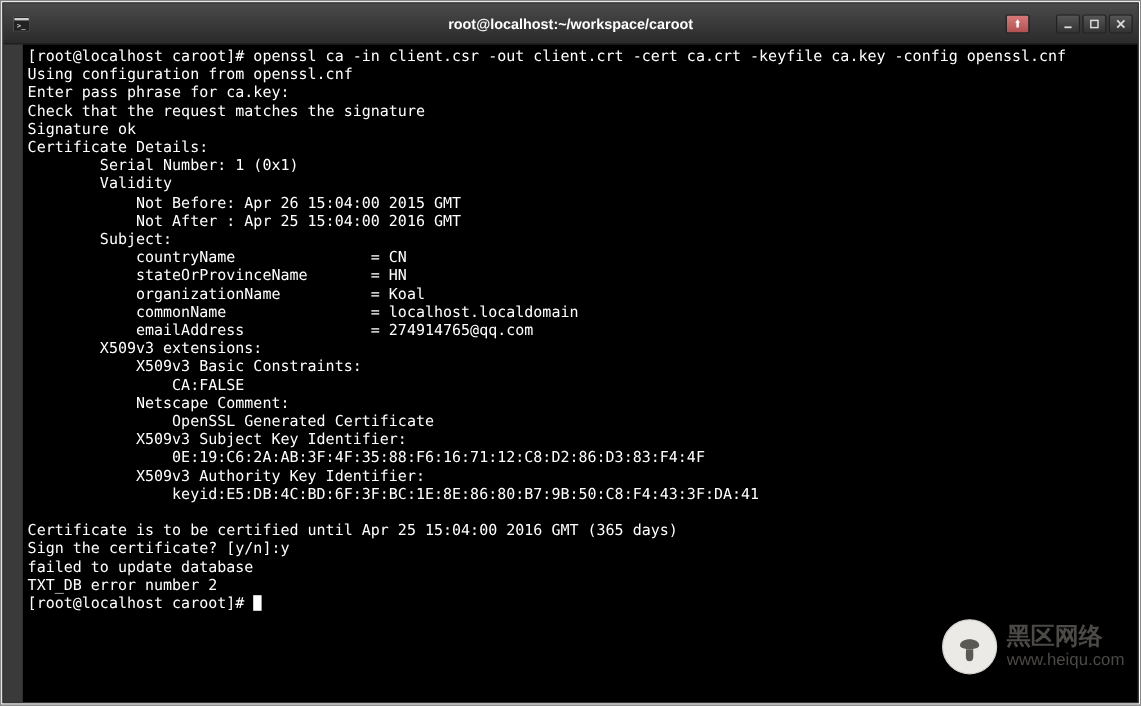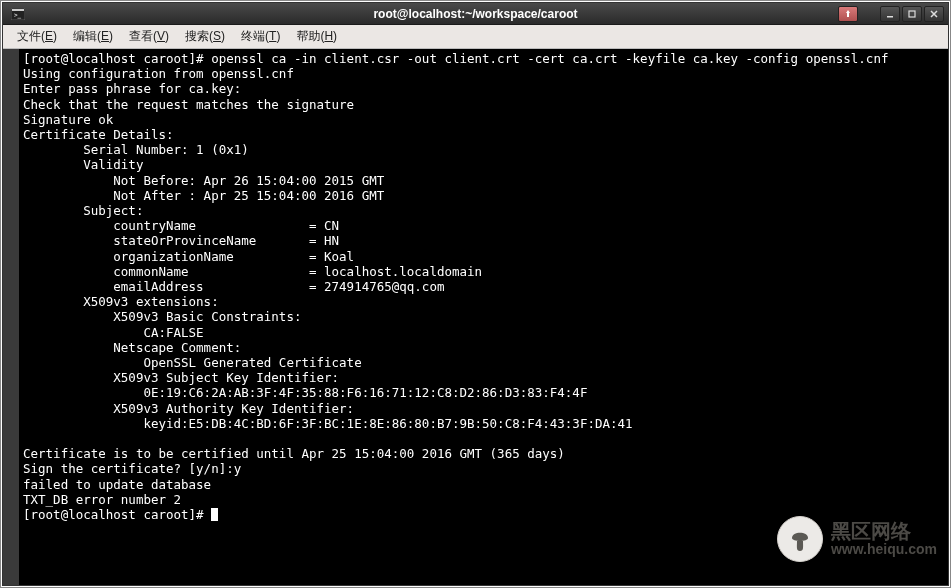--- a/index.html
+++ b/index.html
@@ -16,21 +16,21 @@
   top: 2px;
   left: 2px;
   right: 2px;
   bottom: 2px;
   border: 1px solid #333;
   display: flex;
   flex-direction: column;
   background: #3a3a3a;
 }
 .titlebar {
-  height: 22px;
+  height: 34px;
   background: linear-gradient(to bottom, #4a4a4a, #2a2a2a);
   color: #fff;
   display: flex;
   align-items: center;
   font-size: 12px;
   font-weight: bold;
   position: relative;
   border-bottom: 1px solid #1a1a1a;
 }
 .titlebar-icon {
@@ -174,28 +174,20 @@
           </svg>
       </div>
       <div class="titlebar-btn">
         <svg width="10" height="10" viewBox="0 0 10 10">
             <path d="M2 2 L8 8 M8 2 L2 8" stroke="#ddd" stroke-width="1.5"></path>
           </svg>
       </div>
     </div>
   </div>
 
-  <div class="menubar">
-    <div class="menu-item"><span>文件</span>(<u>E</u>)</div>
-    <div class="menu-item"><span>编辑</span>(<u>E</u>)</div>
-    <div class="menu-item"><span>查看</span>(<u>V</u>)</div>
-    <div class="menu-item"><span>搜索</span>(<u>S</u>)</div>
-    <div class="menu-item"><span>终端</span>(<u>T</u>)</div>
-    <div class="menu-item"><span>帮助</span>(<u>H</u>)</div>
-  </div>
 
   <div class="terminal">
     <div class="terminal-inner" id="term-content">[root@localhost caroot]# openssl ca -in client.csr -out client.crt -cert ca.crt -keyfile ca.key -config openssl.cnf
 Using configuration from openssl.cnf
 Enter pass phrase for ca.key:
 Check that the request matches the signature
 Signature ok
 Certificate Details:
         Serial Number: 1 (0x1)
         Validity
@@ -228,15 +220,15 @@
 
 <div class="watermark">
   <div class="watermark-icon">
     <svg viewBox="0 0 28 28">
         <path d="M6 13 C6 6 22 6 22 13 C22 15 18 16 14 16 C10 16 6 15 6 13 Z" fill="#5b5954"></path>
         <path d="M11 16 C11 22 10 26 14 26 C18 26 17 22 17 16 Z" fill="#5b5954"></path>
       </svg>
   </div>
   <div class="watermark-text">
     <div>黑区网络</div>
-    <div style="font-size:14px;font-weight:bold;">www.heiqu.com</div>
+    <div style="font-size:14px;font-weight:normal;">www.heiqu.com</div>
   </div>
 </div>
 
 </body></html>

